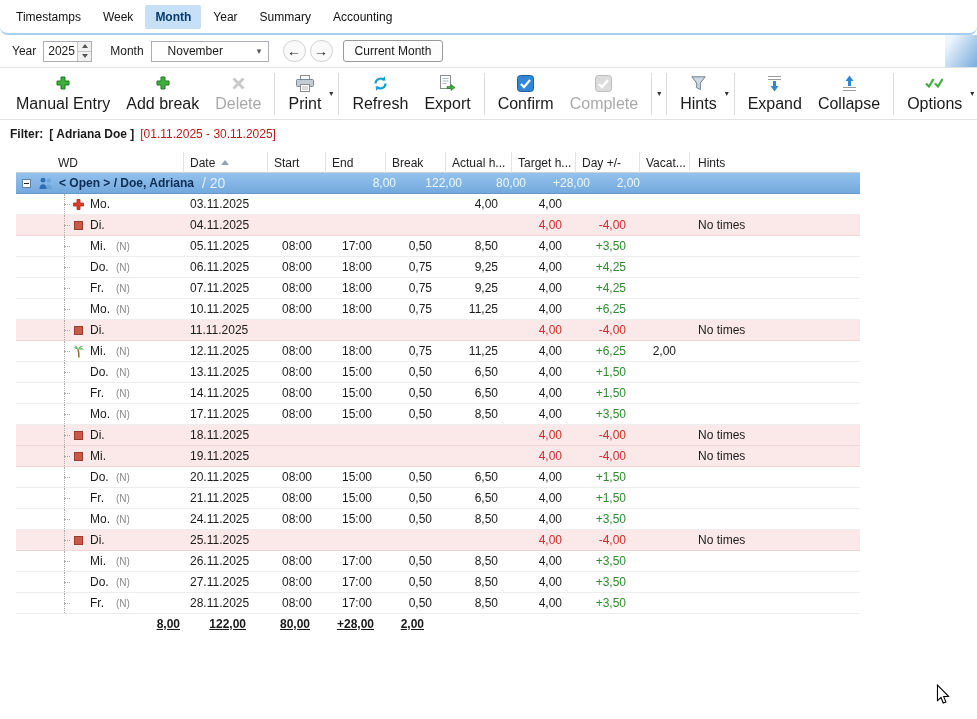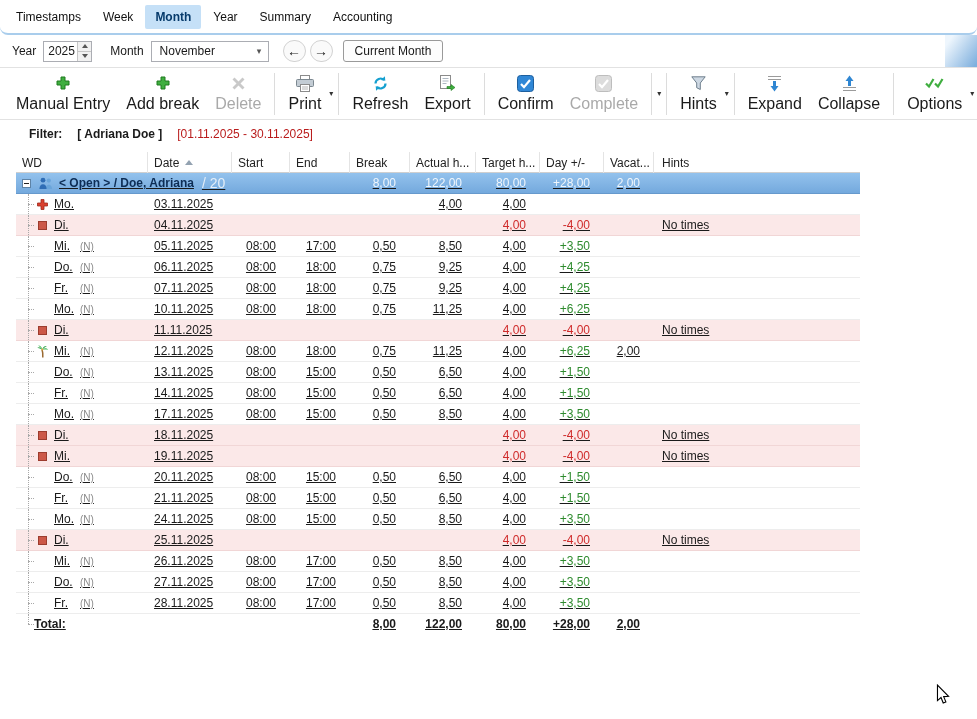--- a/index.html
+++ b/index.html
@@ -23,21 +23,21 @@
   .spin-btns { display:flex; flex-direction:column; border-left:1px solid #c6c6c6; }
   .spin-btn { width:13px; height:9px; display:flex; align-items:center; justify-content:center;
               background:#f1f1f1; }
   .spin-btn + .spin-btn { border-top:1px solid #c6c6c6; height:10px; }
   .tri-up { width:0;height:0;border-left:3px solid transparent;border-right:3px solid transparent;
             border-bottom:4px solid #555; }
   .tri-down { width:0;height:0;border-left:3px solid transparent;border-right:3px solid transparent;
               border-top:4px solid #555; }
   .dropdown { width:118px; height:21px; border:1px solid #abadb3; background:#fff;
               display:flex; align-items:center; justify-content:space-between;
-              padding-left:8px; margin-right:14px; }
+              padding-left:16px; margin-right:14px; }
   .dd-caret { width:17px; height:100%; display:flex; align-items:center; justify-content:center;
               color:#555; font-size:9px; }
   .navbtn { width:23px; height:22px; display:flex; align-items:center; justify-content:center;
             border:1px solid #d2d2d2; border-radius:11px; background:#fafafa;
             font-size:14px; font-weight:bold; color:#1a1a1a; margin-right:4px; }
   .currentmonth { height:22px; padding:0 11px; display:flex; align-items:center;
                   border:1px solid #9a9a9a; border-radius:3px; background:#fdfdfd; margin-left:6px;text-align:center; }
   .corner { position:absolute; top:0; right:0; width:32px; height:32px;
             background:linear-gradient(125deg,#eef6fd 15%,#7fb0de 95%); }
   
@@ -45,36 +45,36 @@
              border-bottom:1px solid #e2e2e2; }
   .tbtn { display:flex; flex-direction:column; align-items:center; justify-content:center;
           gap:3px; padding:3px 8px; }
   .ticon { height:18px; display:flex; align-items:center; }
   .tlabel { font-size:16px; white-space:nowrap; }
   .tbtn.disabled .tlabel { color:#a9a9a9; }
   .tcaret { width:14px; height:42px; display:flex; align-items:center; justify-content:center;
             color:#333; font-size:8px; }
   .tsep { width:1px; height:42px; background:#dcdcdc; margin:0 5px; flex:none; }
   
-  .filterbar { display:flex; align-items:center; height:27px; padding-left:10px; gap:15px;margin-left:19px; }
+  .filterbar { display:flex; align-items:center; height:27px; padding-left:10px; gap:6px; }
   .f-prefix, .f-person { font-weight:bold; }
   .f-range { color:#b91c1c; }
   
   .grid { position:absolute; top:152px; left:16px; width:844px; background:#fff; }
   .g-header { display:flex; height:21px; border-bottom:1px solid #cfcfcf; }
   .hcell { height:21px; display:flex; align-items:center; padding:0 6px;
            border-right:1px solid #e4e4e4; color:#222; flex:none; white-space:nowrap; overflow:hidden; }
   .hcell:last-child { border-right:none; }
   .sortup { width:0; height:0; border-left:4px solid transparent; border-right:4px solid transparent;
             border-bottom:5px solid #93a2b1; margin-left:6px; }
-  .g-row { display:flex; height:21px; border-bottom:1px solid #ededed;text-decoration:underline; }
+  .g-row { display:flex; height:21px; border-bottom:1px solid #ededed; }
   .cell { height:20px; display:flex; align-items:center; padding:0 6px; flex:none;
           white-space:nowrap; overflow:hidden; }
   .num { justify-content:flex-end; padding-right:14px; }
-  .c-wd{width:132px;} .c-date{width:84px;} .c-start{width:58px;} .c-end{width:60px;}
+  .c-wd{width:132px;margin-left:36px;} .c-date{width:84px;} .c-start{width:58px;} .c-end{width:60px;}
   .c-break{width:60px;} .c-actual{width:66px;} .c-target{width:64px;} .c-day{width:64px;}
   .c-vac{width:50px;} .c-hints{width:206px; padding-left:8px;} .c-grouplabel{width:216px;}
   .g-group { background:linear-gradient(#93c2ed,#74a9dd); border-bottom:1px solid #6699cc; }
   .expander { width:9px; height:9px; border:1px solid #5e83a6; background:#fff; position:relative;
               flex:none; margin-right:7px; }
   .expander::after { content:""; position:absolute; left:1px; right:1px; top:3px;
                      border-top:1px solid #222; }
   .gicon { margin-right:5px; display:flex; }
   .gname { font-weight:bold; color:#0d2d55; }
   .gcount { font-size:14px; color:#e4eef8; margin-left:8px; }
@@ -720,24 +720,20 @@
         <div class="cell num c-break">0,50</div>
         <div class="cell num c-actual">8,50</div>
         <div class="cell num c-target">4,00</div>
         <div class="cell num c-day pos">+3,50</div>
         <div class="cell num c-vac"></div>
         <div class="cell c-hints"></div>
       </div>
     </div>
 
   <div class="g-row g-total">
-    <div class="cell c-grouplabel">
-      <span class="tree"></span>
-      <span>Total:</span>
-    </div>
     <div class="cell num c-start"></div>
     <div class="cell num c-end"></div>
     <div class="cell num c-break">
         <span class="sum">8,00</span>
       </div>
     <div class="cell num c-actual">
         <span class="sum">122,00</span>
       </div>
     <div class="cell num c-target">
         <span class="sum">80,00</span>

